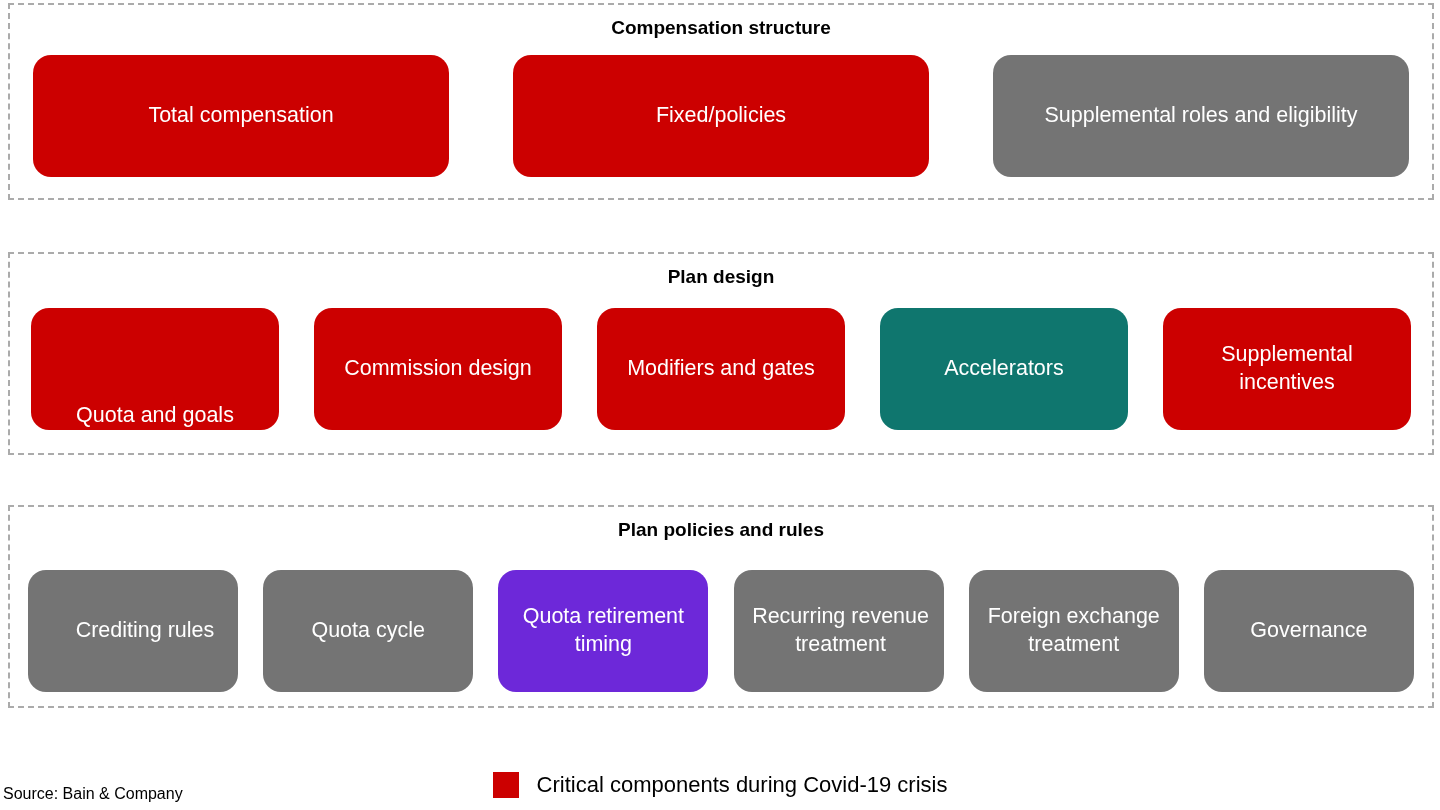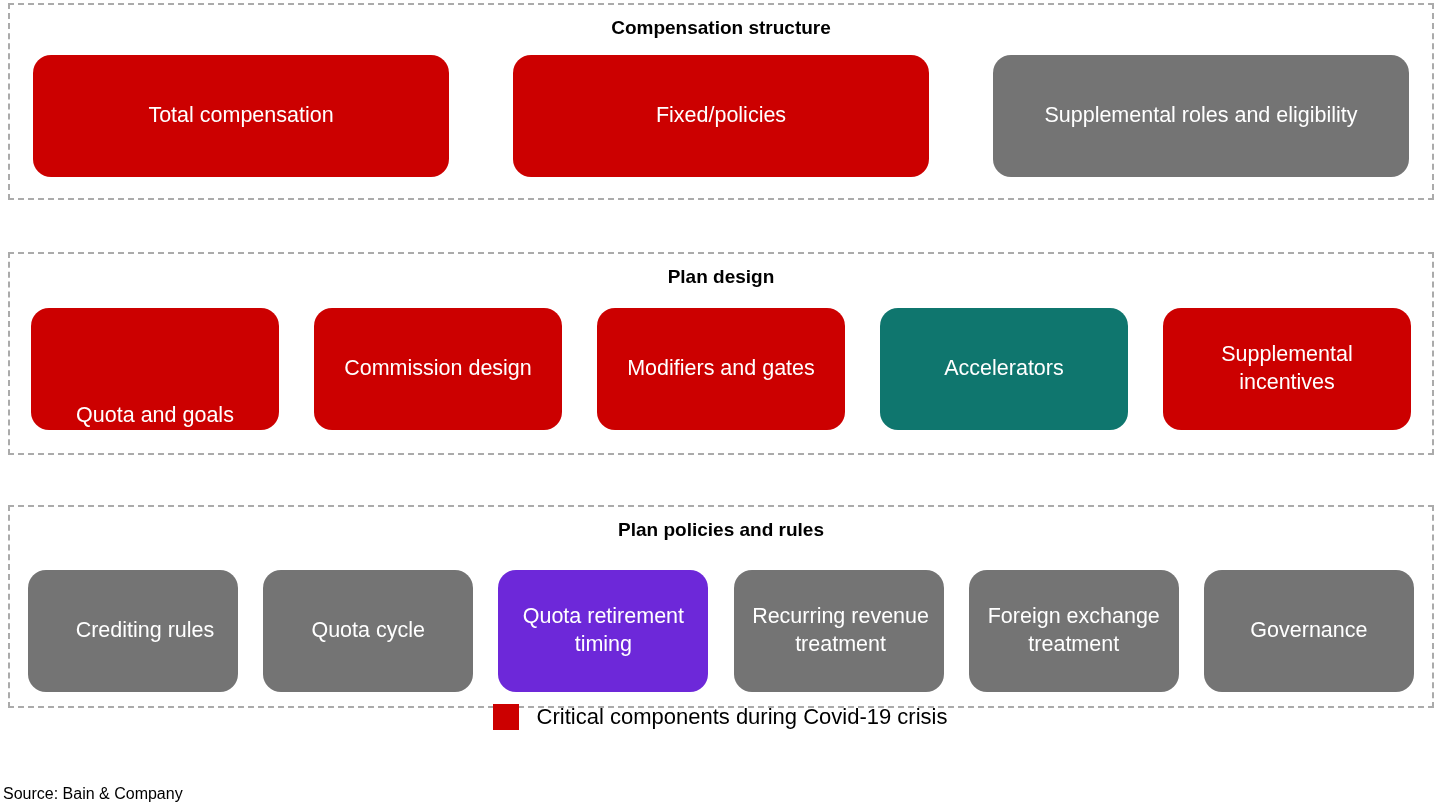--- a/index.html
+++ b/index.html
@@ -51,21 +51,21 @@
     line-height: 1.3;
     text-align: center;
     border-radius: 18px;
   }
   .row-1 .box { width: 416px; }
   .row-2 .box { width: 248px; }
   .row-3 .box { width: 210px; }
   .legend {
     position: absolute;
     left: 0;
-    top: 704px;
+    top: 772px;
     width: 100%;
     display: flex;
     align-items: flex-end;
     justify-content: center;
   }
   .legend-swatch {
     width: 26px;
     height: 26px;
     display: inline-block;
     flex: 0 0 auto;

